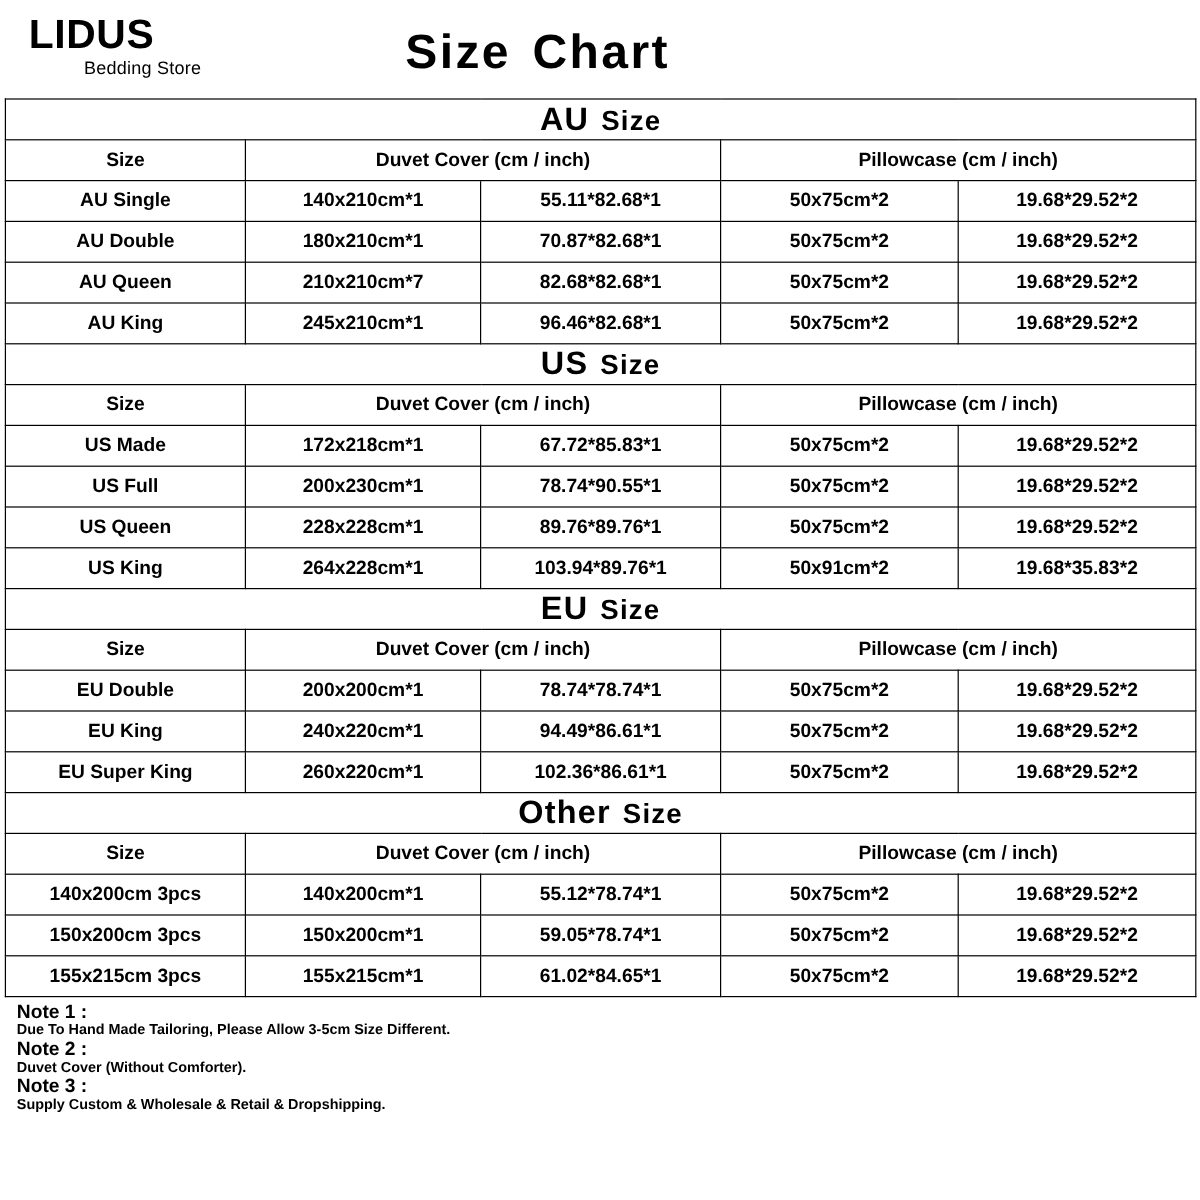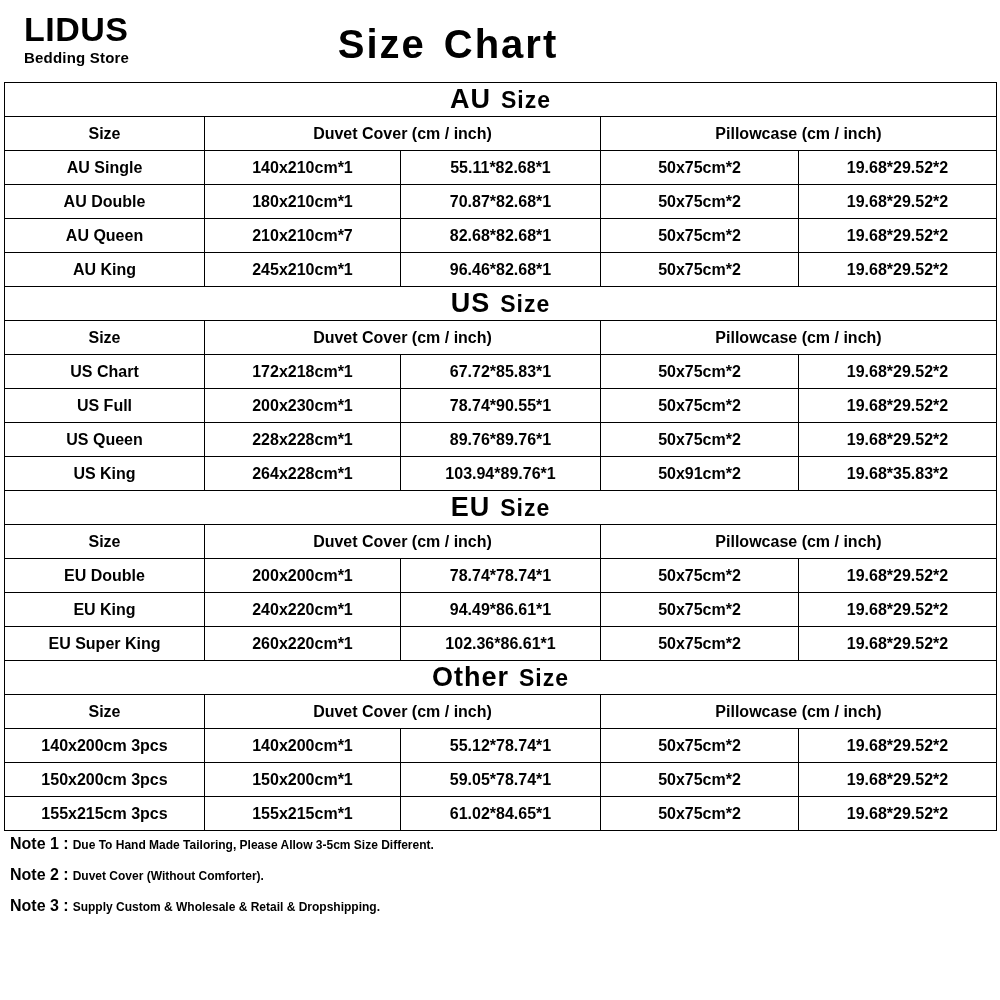--- a/index.html
+++ b/index.html
@@ -34,23 +34,24 @@
     width: 260px;
   }
   .brand-name {
     font-size: 34px;
     font-weight: bold;
     letter-spacing: 0.5px;
     line-height: 1.05;
   }
   .brand-sub {
     font-size: 15px;
-    font-weight: bold;
+    font-weight: normal;
     margin-top: 1px;
     letter-spacing: 0.2px;
+    margin-left: 46px;
   }
   .doc-title {
     position: absolute;
     left: 0;
     right: 0;
     top: 22px;
     text-align: center;
     font-size: 40px;
     font-weight: bold;
     letter-spacing: 2px;
@@ -102,20 +103,21 @@
   .notes {
     margin-top: 5px;
     padding-left: 6px;
   }
   .note-row {
     display: flex;
     align-items: baseline;
     font-size: 16px;
     line-height: 1.0;
     height: 31px;
+    flex-direction: column;
   }
   .note-label {
     font-weight: bold;
     font-size: 16px;
     white-space: nowrap;
   }
   .note-text {
     font-size: 12px;
     font-weight: bold;
     margin-left: 4px;
@@ -185,21 +187,21 @@
           </tr>
           <tr class="band">
             <td colspan="5"><span class="band-main">US</span><span class="band-sub" style="margin-left: 10px;">Size</span></td>
           </tr>
           <tr class="colhead">
             <td>Size</td>
             <td colspan="2">Duvet Cover (cm / inch)</td>
             <td colspan="2">Pillowcase (cm / inch)</td>
           </tr>
           <tr>
-            <td class="cell-size">US Chart</td>
+            <td class="cell-size">US Made</td>
             <td class="cell-val">172x218cm*1</td>
             <td class="cell-val">67.72*85.83*1</td>
             <td class="cell-val">50x75cm*2</td>
             <td class="cell-val">19.68*29.52*2</td>
           </tr>
           <tr>
             <td class="cell-size">US Full</td>
             <td class="cell-val">200x230cm*1</td>
             <td class="cell-val">78.74*90.55*1</td>
             <td class="cell-val">50x75cm*2</td>

